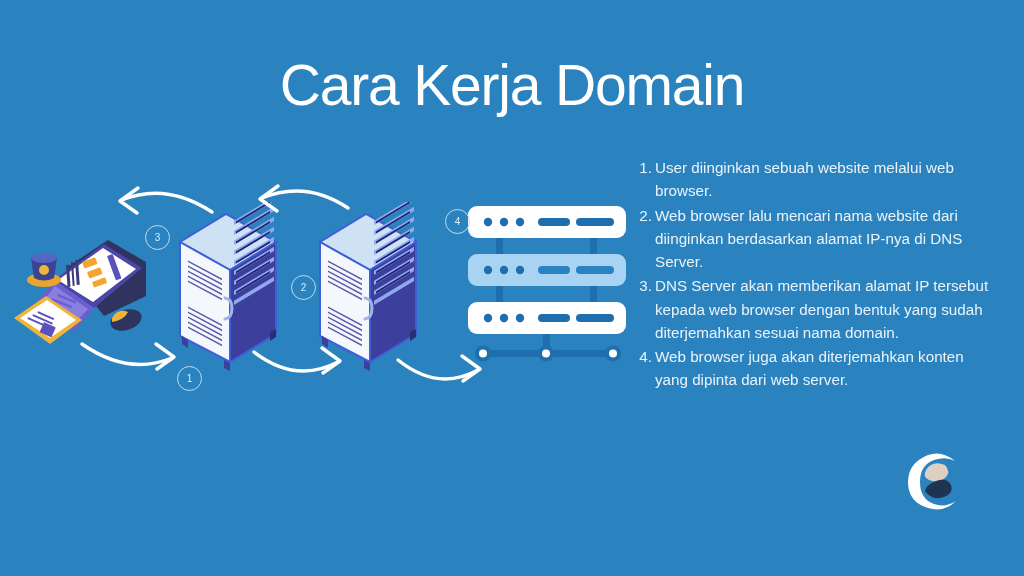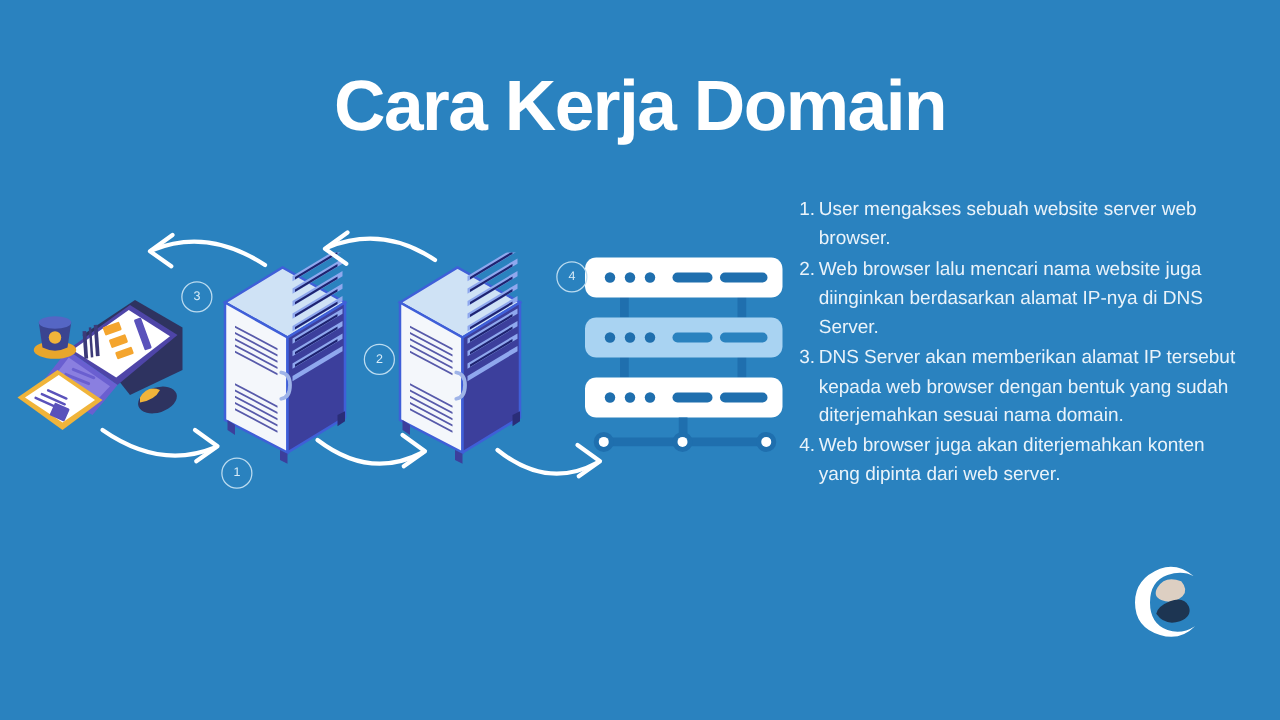--- a/index.html
+++ b/index.html
@@ -16,21 +16,21 @@
     overflow:hidden;
   }
 
   
   #title {
     position:absolute;
     top:56px; left:0; width:1024px;
     text-align:center;
     color:#ffffff;
     font-size:57px;
-    font-weight:bold;
+    font-weight:normal;
     letter-spacing:-1.2px;
     line-height:1.05;
     white-space:nowrap;
   }
 
   
   #steps {
     position:absolute;
     left:636px; top:156px;
     width:362px;
@@ -307,25 +307,25 @@
   </svg>
 
   <div class="marker" id="marker-1">1</div>
   <div class="marker" id="marker-2">2</div>
   <div class="marker" id="marker-3">3</div>
   <div class="marker" id="marker-4">4</div>
 
   <div id="steps">
     <div class="step">
       <span class="step-num">1.</span>
-      <span class="step-text">User mengakses sebuah website server web browser.</span>
+      <span class="step-text">User diinginkan sebuah website melalui web browser.</span>
     </div>
     <div class="step">
       <span class="step-num">2.</span>
-      <span class="step-text">Web browser lalu mencari nama website juga diinginkan berdasarkan alamat IP-nya di DNS Server.</span>
+      <span class="step-text">Web browser lalu mencari nama website dari diinginkan berdasarkan alamat IP-nya di DNS Server.</span>
     </div>
     <div class="step">
       <span class="step-num">3.</span>
       <span class="step-text">DNS Server akan memberikan alamat IP tersebut kepada web browser dengan bentuk yang sudah diterjemahkan sesuai nama domain.</span>
     </div>
     <div class="step">
       <span class="step-num">4.</span>
       <span class="step-text">Web browser juga akan diterjemahkan konten yang dipinta dari web server.</span>
     </div>
   </div>

